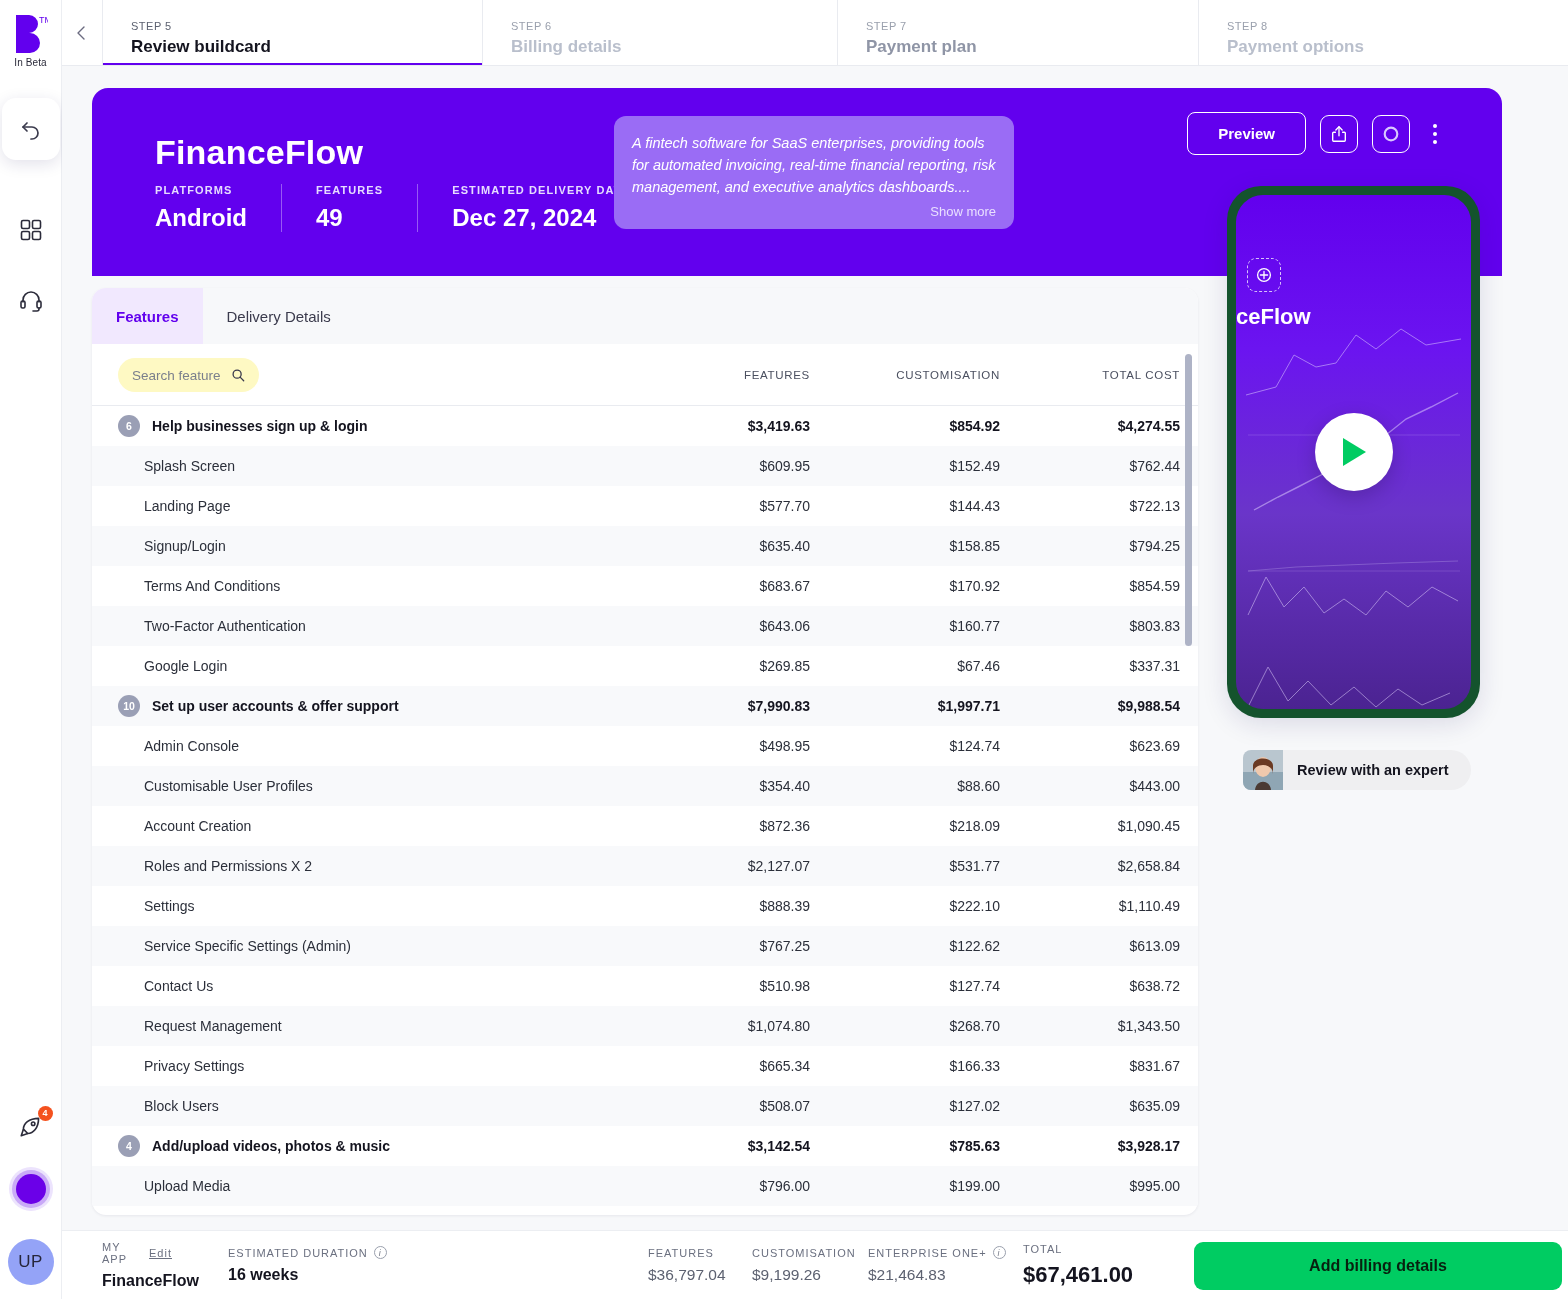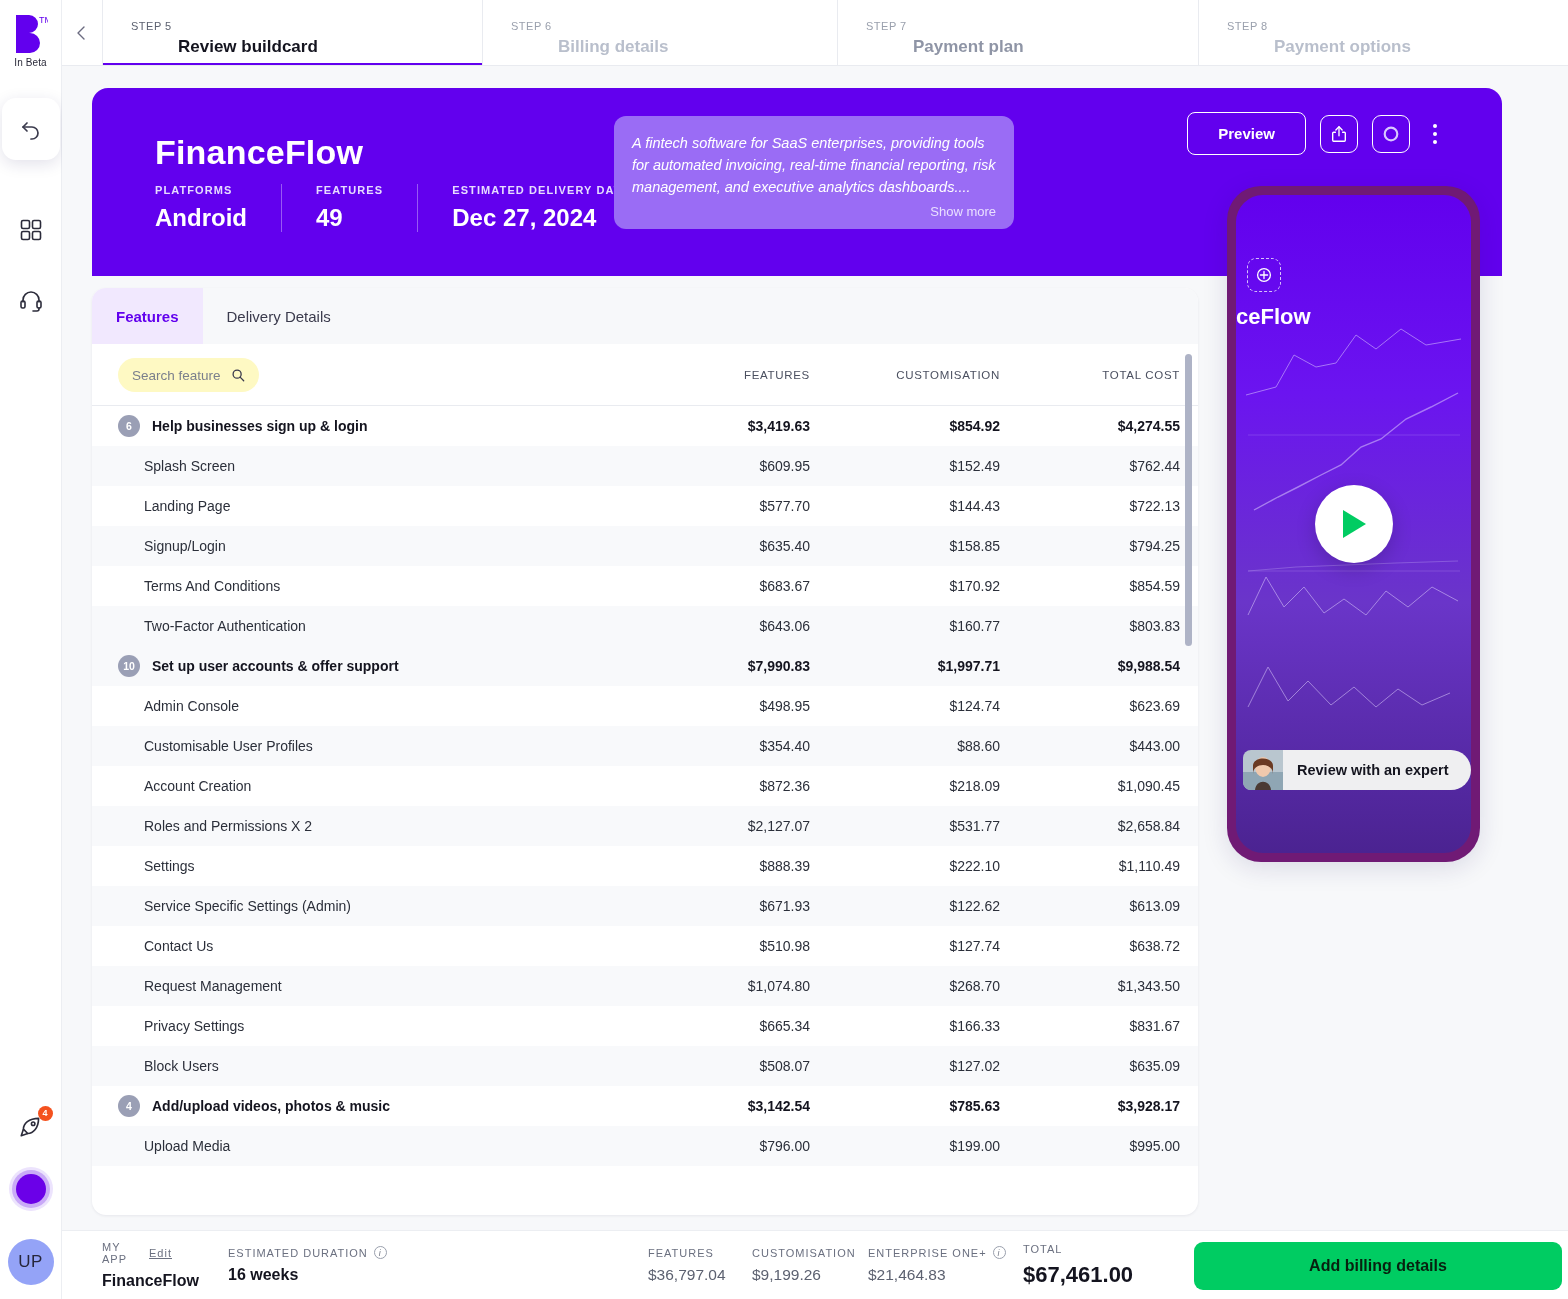--- a/index.html
+++ b/index.html
@@ -62,21 +62,21 @@
      color:#6b6b80; }
   .step {
     position:relative; padding: 10px 0 0 28px; border-left:1px solid #e9ebf0;
     display:flex; flex-direction:column; justify-content:center;
   }
   .step.s5 { width: 380px; }
   .step.s6 { width: 355px; }
   .step.s7 { width: 361px; }
   .step.s8 { width: 370px; }
   .step .num { font-size:11px; letter-spacing:.5px; color:#9aa0ad; margin-bottom:5px;}
-  .step .nm  { font-size:17px; font-weight:bold; color:#b9bfcc;margin-left:47px; }
+  .step .nm  { font-size:17px; font-weight:bold; color:#b9bfcc; }
   .step.active .num { color:#5c6170; }
   .step.active .nm { color:#14141f; }
   .step.s7 .nm { color:#8f95a6; }
   .step.active::after {
     content:''; position:absolute; left:0; right:0; bottom:0; height:3px; background:#6200ee;
   }
   #stepbar-underline { position:absolute; left:62px; top:65px; width:1506px; height:1px;
      background:#e9ebf0;}
 
   
@@ -154,22 +154,22 @@
     font-size:10.5px; font-weight:bold; display:flex; align-items:center;
     justify-content:center; flex:0 0 auto;
   }
   #scroll-track { position:absolute; right:6px; top:62px; width:7px; height:860px;
      background:transparent; }
   #scroll-thumb { position:absolute; right:6px; top:66px; width:7px; height:292px;
      background:#aeb3c6; border-radius:4px; }
 
   
   #phone {
-    position:absolute; left:1227px; top:186px; width:253px; height:676px;
-    background:#701a75; border-radius:34px; padding:9px;
+    position:absolute; left:1227px; top:186px; width:253px; height:532px;
+    background:#14532d; border-radius:34px; padding:9px;
     box-shadow:0 6px 26px rgba(30,20,90,.13);
   }
   #phone-screen {
     width:100%; height:100%; border-radius:27px; overflow:hidden; position:relative;
     background:linear-gradient(180deg,#6200ee 0%,#6b14f0 30%,#6a35c9 62%,#4b2391 100%);
   }
   #phone-plus {
     position:absolute; left:11px; top:63px; width:34px; height:34px;
     border:1.3px dashed rgba(255,255,255,.75); border-radius:9px;
     display:flex; align-items:center; justify-content:center; color:#fff;
@@ -396,20 +396,26 @@
         <div class="v c1">$683.67</div>
         <div class="v c2">$170.92</div>
         <div class="v c3">$854.59</div>
       </div>
       <div class="row alt">
         <div class="nm">Two-Factor Authentication</div>
         <div class="v c1">$643.06</div>
         <div class="v c2">$160.77</div>
         <div class="v c3">$803.83</div>
       </div>
+      <div class="row">
+        <div class="nm">Google Login</div>
+        <div class="v c1">$269.85</div>
+        <div class="v c2">$67.46</div>
+        <div class="v c3">$337.31</div>
+      </div>
       <div class="row group alt">
         <div class="nm">
           <span class="badge-n">10</span>
           <span>Set up user accounts &amp; offer support</span>
         </div>
         <div class="v c1">$7,990.83</div>
         <div class="v c2">$1,997.71</div>
         <div class="v c3">$9,988.54</div>
       </div>
       <div class="row">
@@ -437,21 +443,21 @@
         <div class="v c3">$2,658.84</div>
       </div>
       <div class="row">
         <div class="nm">Settings</div>
         <div class="v c1">$888.39</div>
         <div class="v c2">$222.10</div>
         <div class="v c3">$1,110.49</div>
       </div>
       <div class="row alt">
         <div class="nm">Service Specific Settings (Admin)</div>
-        <div class="v c1">$671.93</div>
+        <div class="v c1">$767.25</div>
         <div class="v c2">$122.62</div>
         <div class="v c3">$613.09</div>
       </div>
       <div class="row">
         <div class="nm">Contact Us</div>
         <div class="v c1">$510.98</div>
         <div class="v c2">$127.74</div>
         <div class="v c3">$638.72</div>
       </div>
       <div class="row alt">

